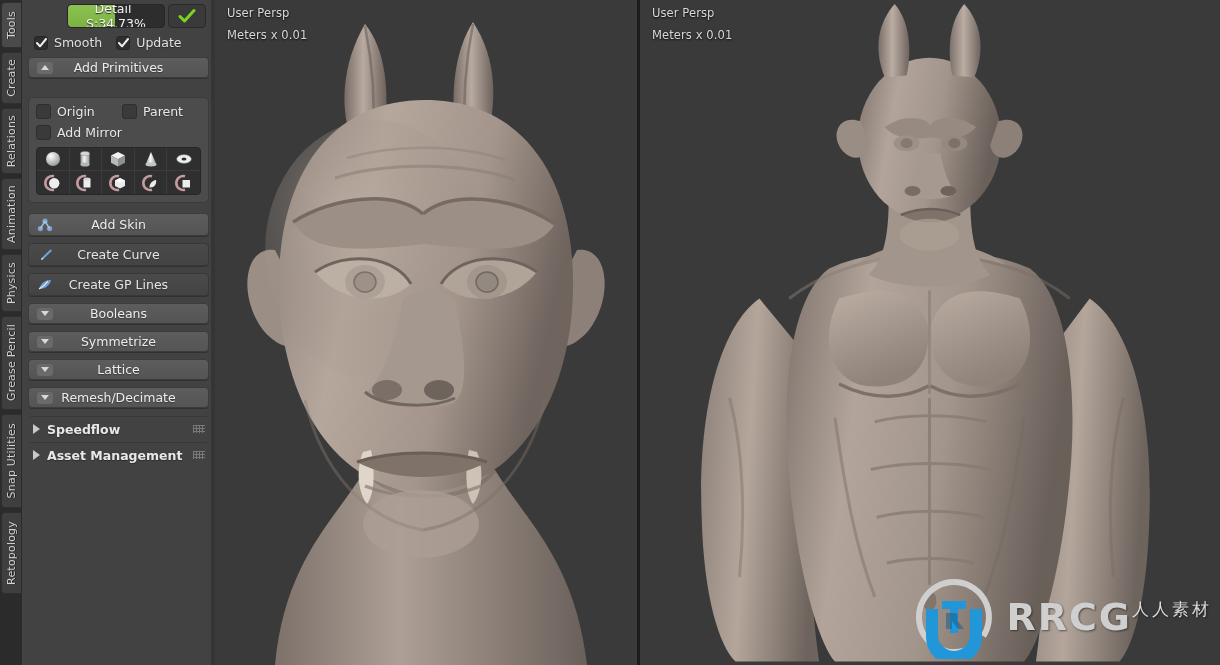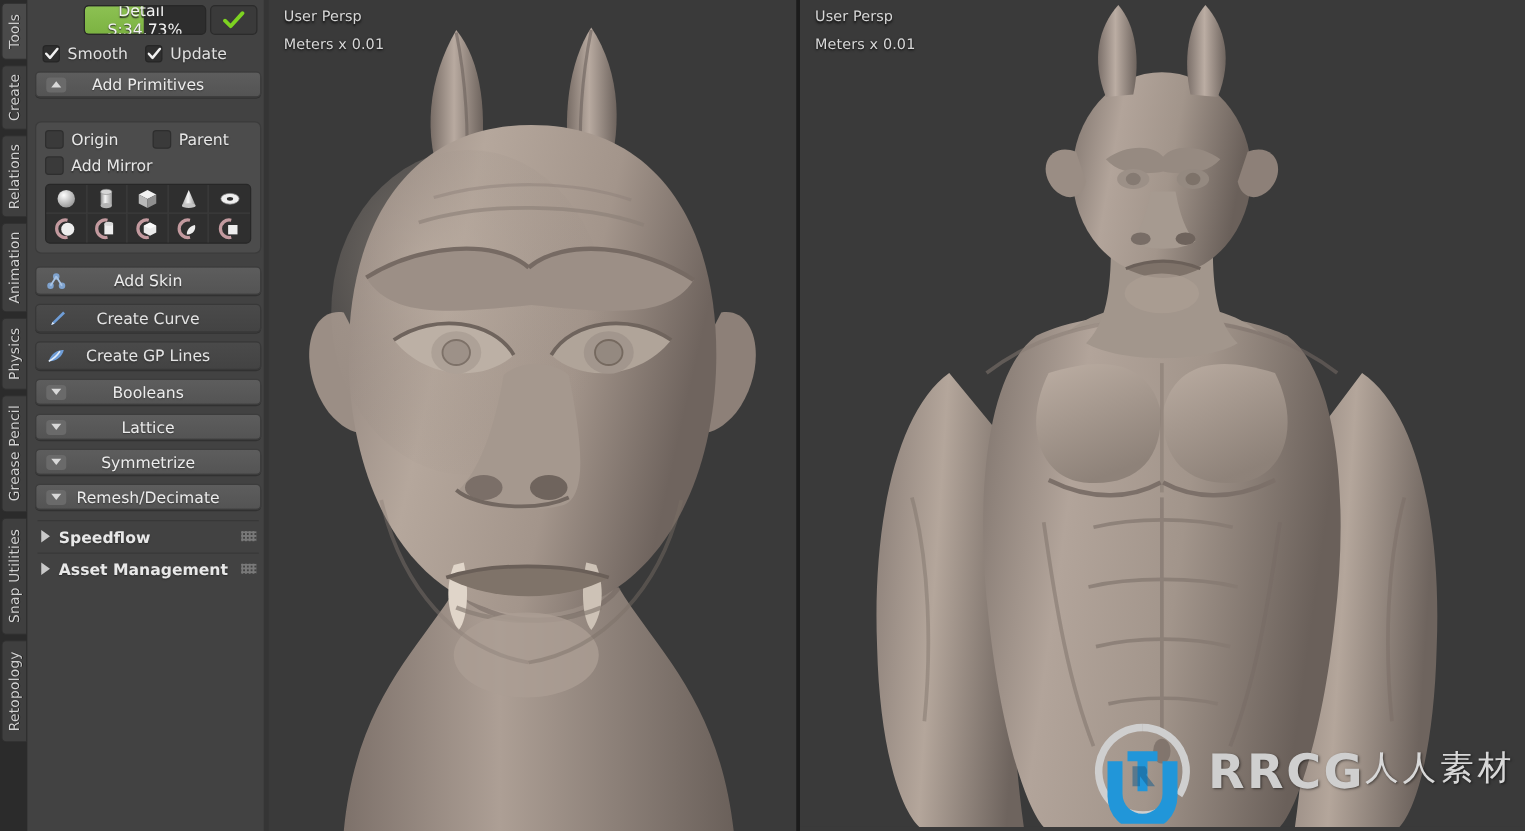--- a/index.html
+++ b/index.html
@@ -113,21 +113,21 @@
 
   
   .sculpt { position:absolute; inset:0; }
 
   
   .wm { position:absolute; right:8px; bottom:6px; display:flex; align-items:center;
     gap:10px; z-index:20; }
   .wm-txt { display:flex; line-height:1; }
   .wm-rrcg { font-size:38px; font-weight:bold; letter-spacing:2px;
     color:#cfcfcf; text-shadow:1px 1px 2px rgba(0,0,0,.5); font-family:"DejaVu Sans", sans-serif; }
-  .wm-cn { font-size:27px; color:#d8d8d8; letter-spacing:3px; margin-top:3px;
+  .wm-cn { font-size:17px; color:#d8d8d8; letter-spacing:3px; margin-top:3px;
     text-shadow:1px 1px 2px rgba(0,0,0,.5); }
 </style>
 </head>
 <body>
 
 <div id="app">
 
   <div class="tabstrip">
     <div class="vtab sel" style="top:2px;height:46px">
         <span>Tools</span>
@@ -337,25 +337,25 @@
       </div>
       <div class="btxt">Create GP Lines</div>
     </div>
 
     <div class="btn">
       <div class="arrow-dn"></div>
       <div class="btxt">Booleans</div>
     </div>
     <div class="btn">
       <div class="arrow-dn"></div>
-      <div class="btxt">Lattice</div>
+      <div class="btxt">Symmetrize</div>
     </div>
     <div class="btn">
       <div class="arrow-dn"></div>
-      <div class="btxt">Symmetrize</div>
+      <div class="btxt">Lattice</div>
     </div>
     <div class="btn">
       <div class="arrow-dn"></div>
       <div class="btxt">Remesh/Decimate</div>
     </div>
 
     <div class="sep"></div>
 
     <div class="collapsed">
       <div class="tri-r"></div>

